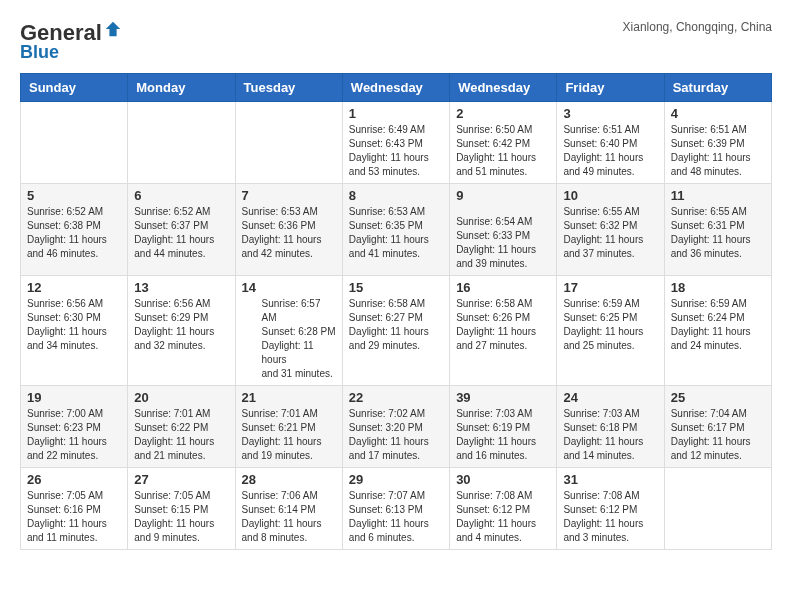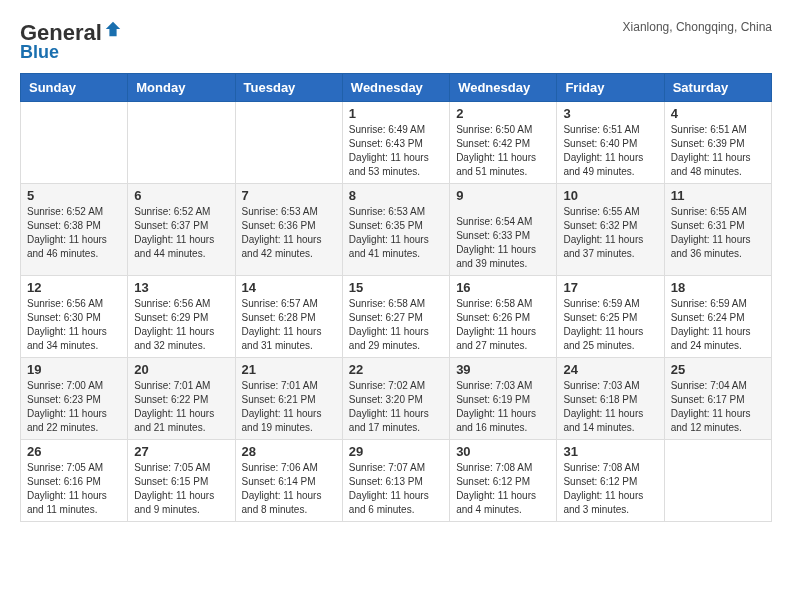--- a/index.html
+++ b/index.html
@@ -213,21 +213,21 @@
         </td>
         <td>
           <div class="day-number">13</div>
           <div class="day-info" style="white-space: pre-line;">Sunrise: 6:56 AM
 Sunset: 6:29 PM
 Daylight: 11 hours
 and 32 minutes.</div>
         </td>
         <td>
           <div class="day-number">14</div>
-          <div class="day-info" style="white-space: pre-line;">Sunrise: 6:57 AM
+          <div class="day-info" style="white-space: pre-line; margin-left: 20px;">Sunrise: 6:57 AM
 Sunset: 6:28 PM
 Daylight: 11 hours
 and 31 minutes.</div>
         </td>
         <td>
           <div class="day-number">15</div>
           <div class="day-info" style="white-space: pre-line;">Sunrise: 6:58 AM
 Sunset: 6:27 PM
 Daylight: 11 hours
 and 29 minutes.</div>

